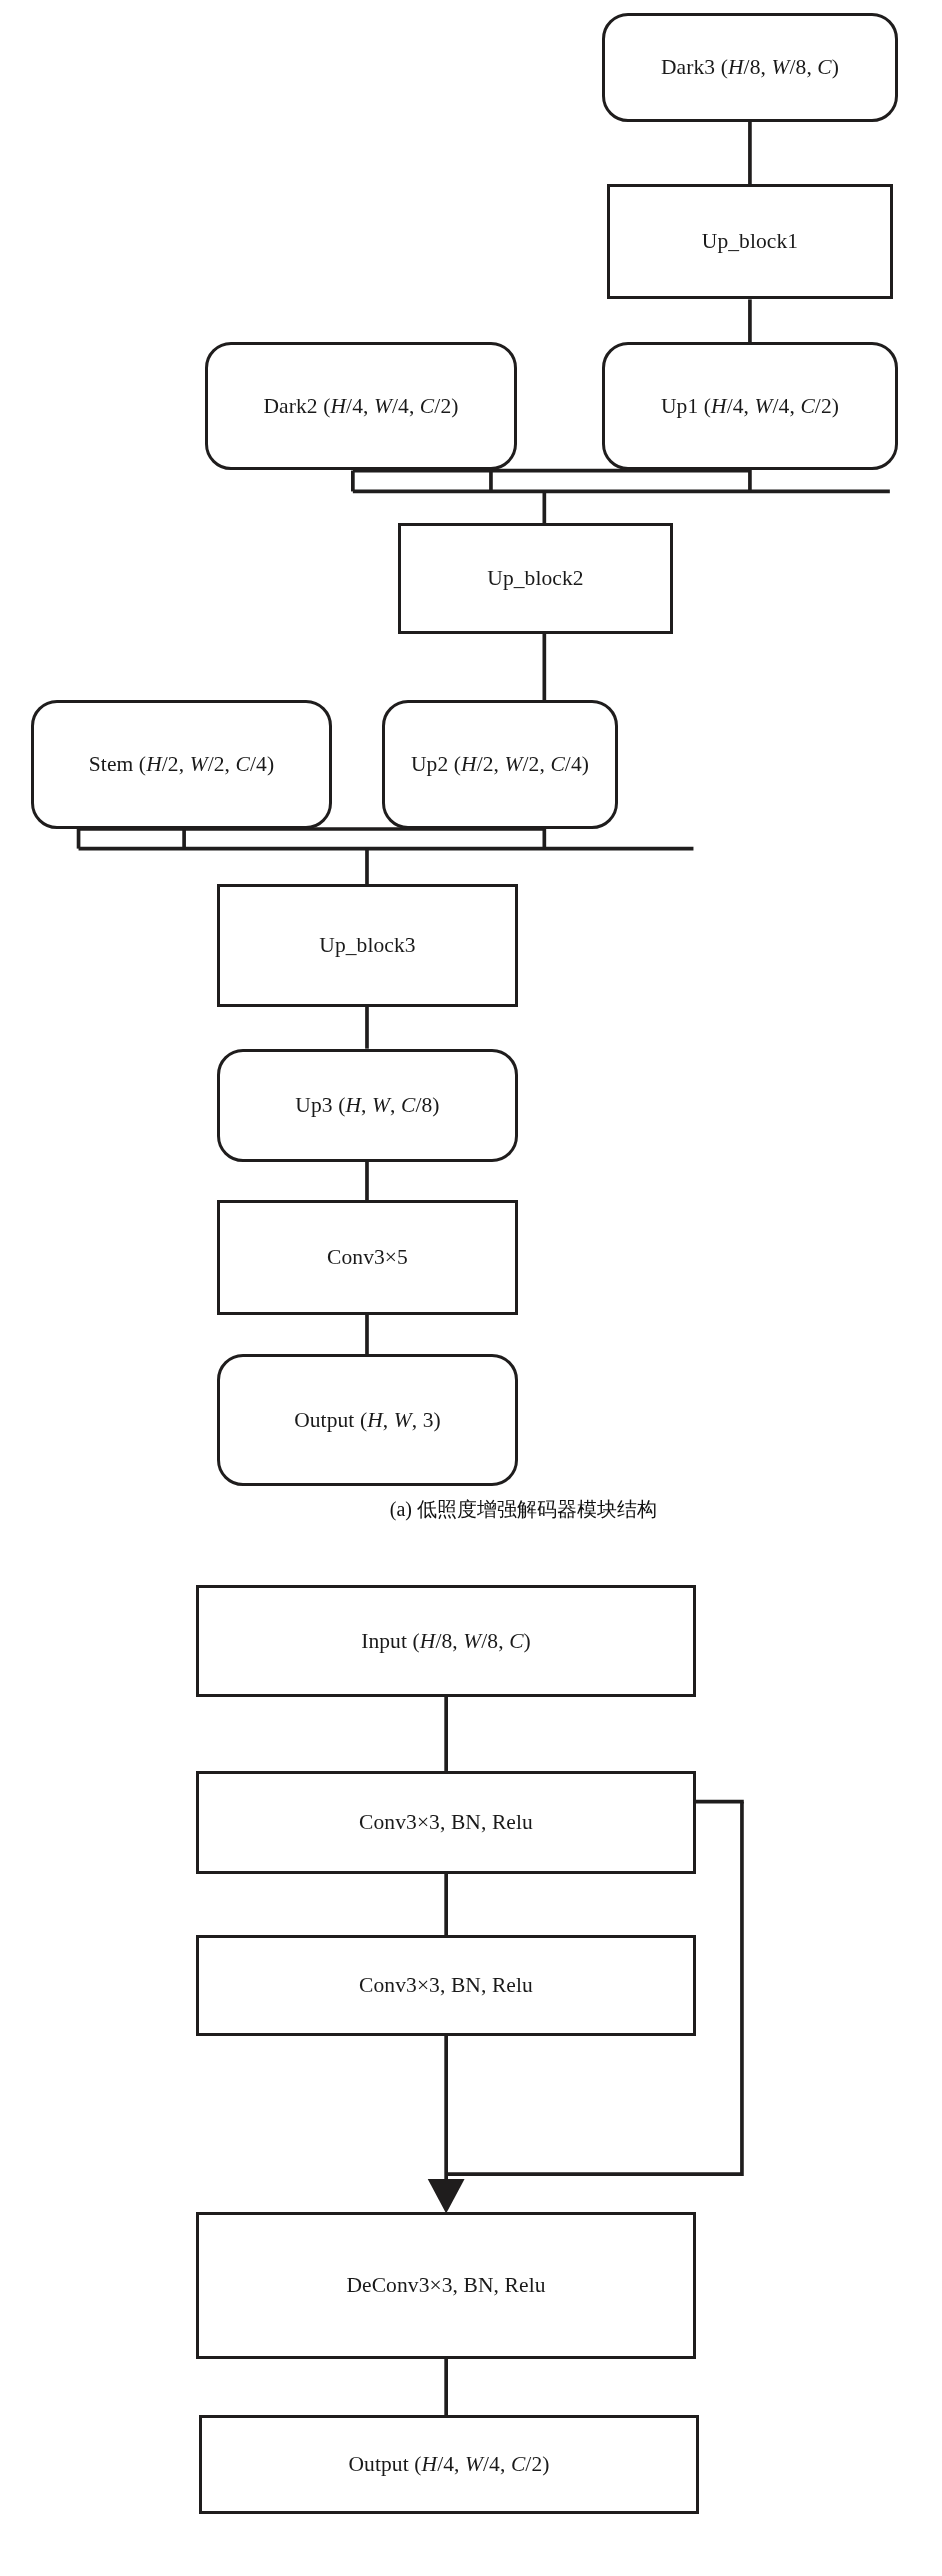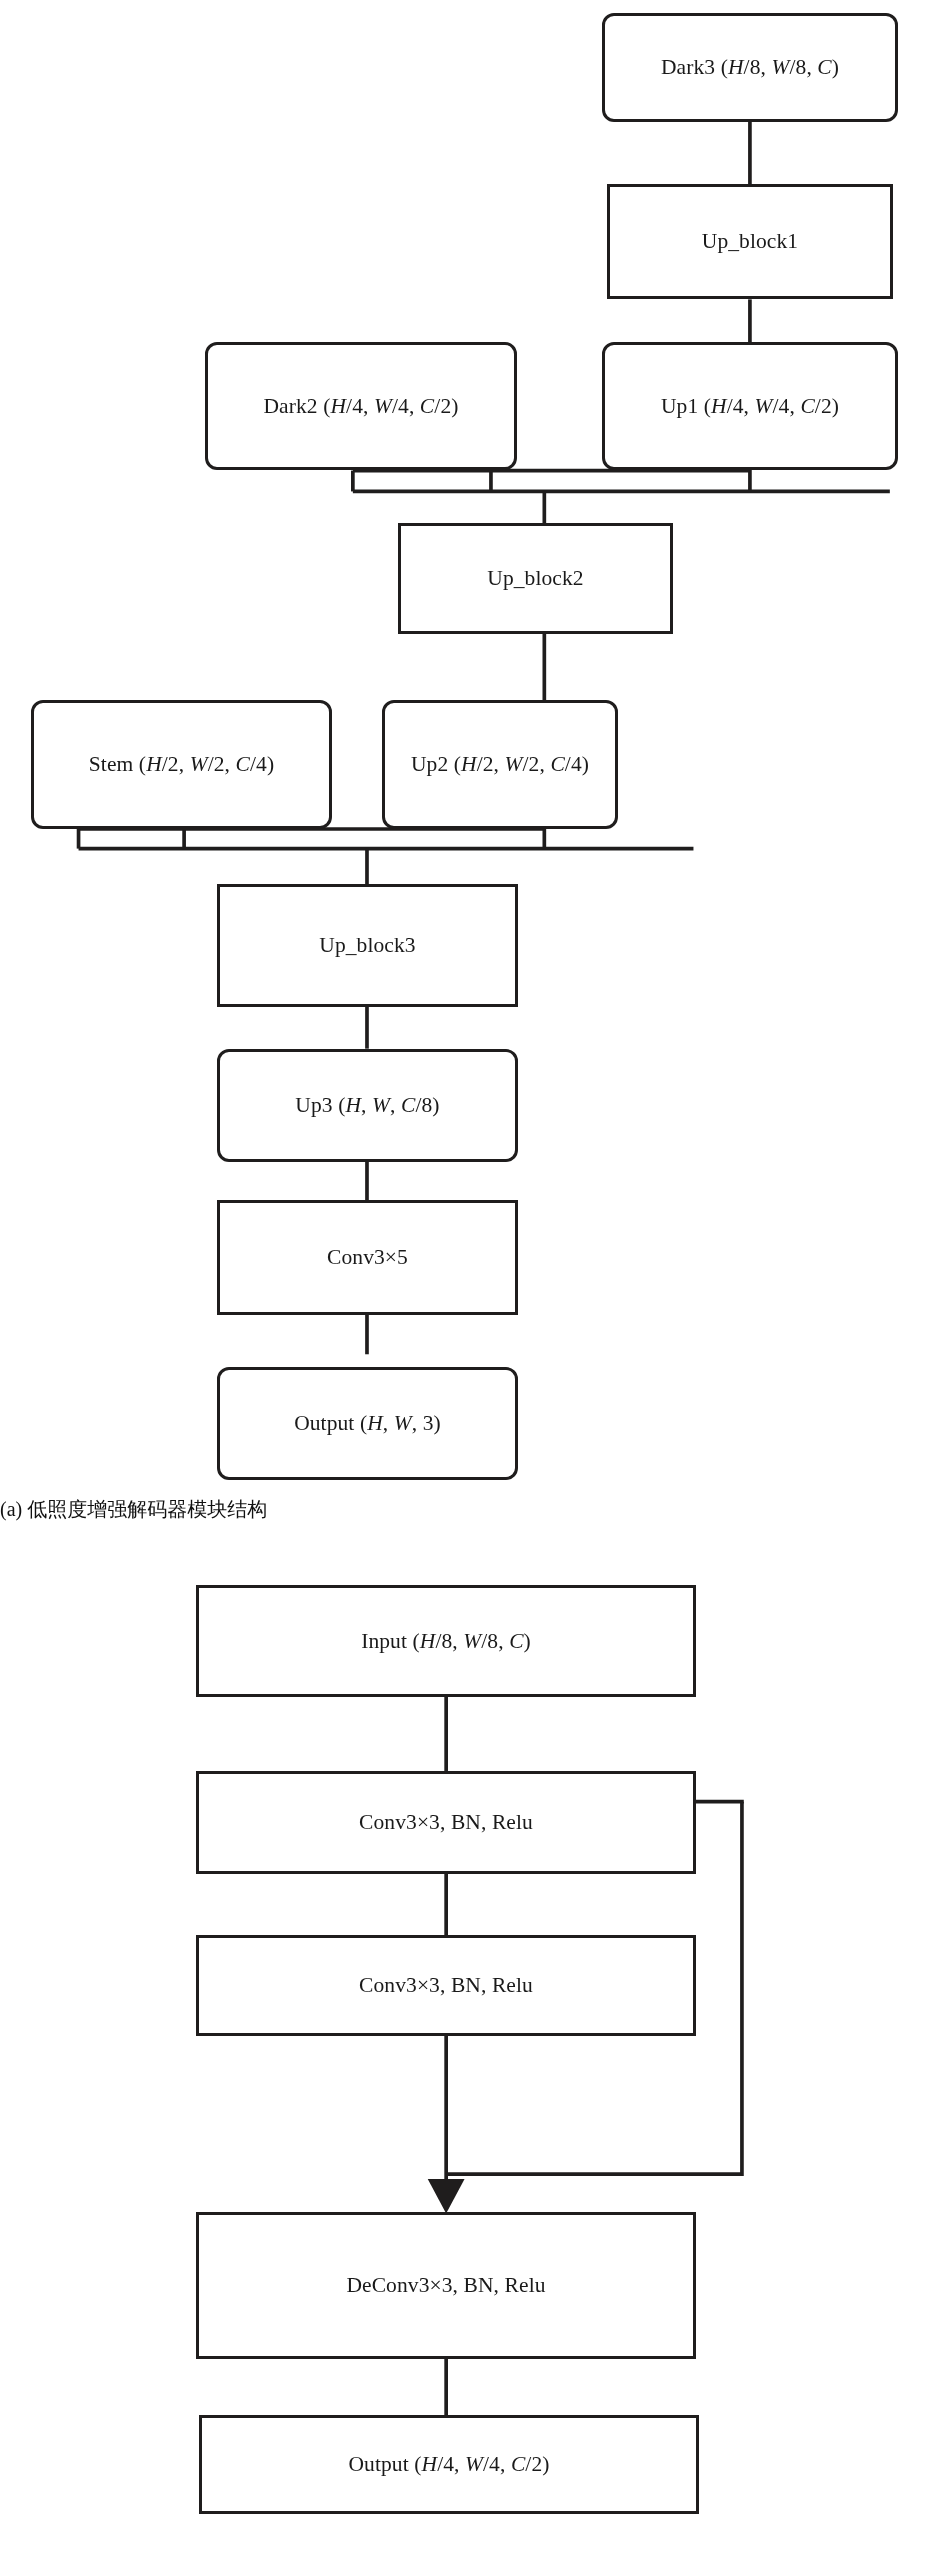--- a/index.html
+++ b/index.html
@@ -16,33 +16,33 @@
   .node{
     position:absolute;
     box-sizing:border-box;
     background:#ffffff;
     border:3.7px solid #1f1d1d;
     display:flex;align-items:center;justify-content:center;
     text-align:center;
     line-height:1.15;
     z-index:3;
   }
-  .node.rounded{border-radius:12px;text-align:center;}
+  .node.rounded{border-radius:26px;text-align:center;}
   .node .lbl{
     display:block;
     font-size:21.5px;
     letter-spacing:0.1px;
     white-space:nowrap;
     padding:0 6.1px;
   }
   .node .lbl i{font-style:italic;}
 
   .caption{
     position:absolute;
-    text-align:left;
+    text-align:right;
     font-size:20px;
     color:#111;
     font-family:"Liberation Serif","DejaVu Serif",serif;
     white-space:nowrap;
     z-index:4;
   }
 </style>
 </head>
 <body>
 
@@ -139,21 +139,21 @@
   <div class="node rounded" style="left:217px;top:1049px;width:301px;height:113px;">
     <span class="lbl">
       Up3 (<i>H</i>, <i>W</i>, <i>C</i>/8)
     </span>
   </div>
 
   <div class="node" style="left:217px;top:1200px;width:301px;height:115px;">
     <span class="lbl">Conv3×5</span>
   </div>
 
-  <div class="node rounded" style="left:217px;top:1354px;width:301px;height:113px;margin-top:13px;">
+  <div class="node rounded" style="left:217px;top:1354px;width:301px;height:132px;">
     <span class="lbl">
       Output (<i>H</i>, <i>W</i>, 3)
     </span>
   </div>
 
   <div class="caption" style="left:0px;top:1496px;width:657px;">(a) 低照度增强解码器模块结构</div>
 
   <div class="node" style="left:196px;top:1585px;width:500px;height:112px;">
     <span class="lbl">
       Input (<i>H</i>/8, <i>W</i>/8, <i>C</i>)

